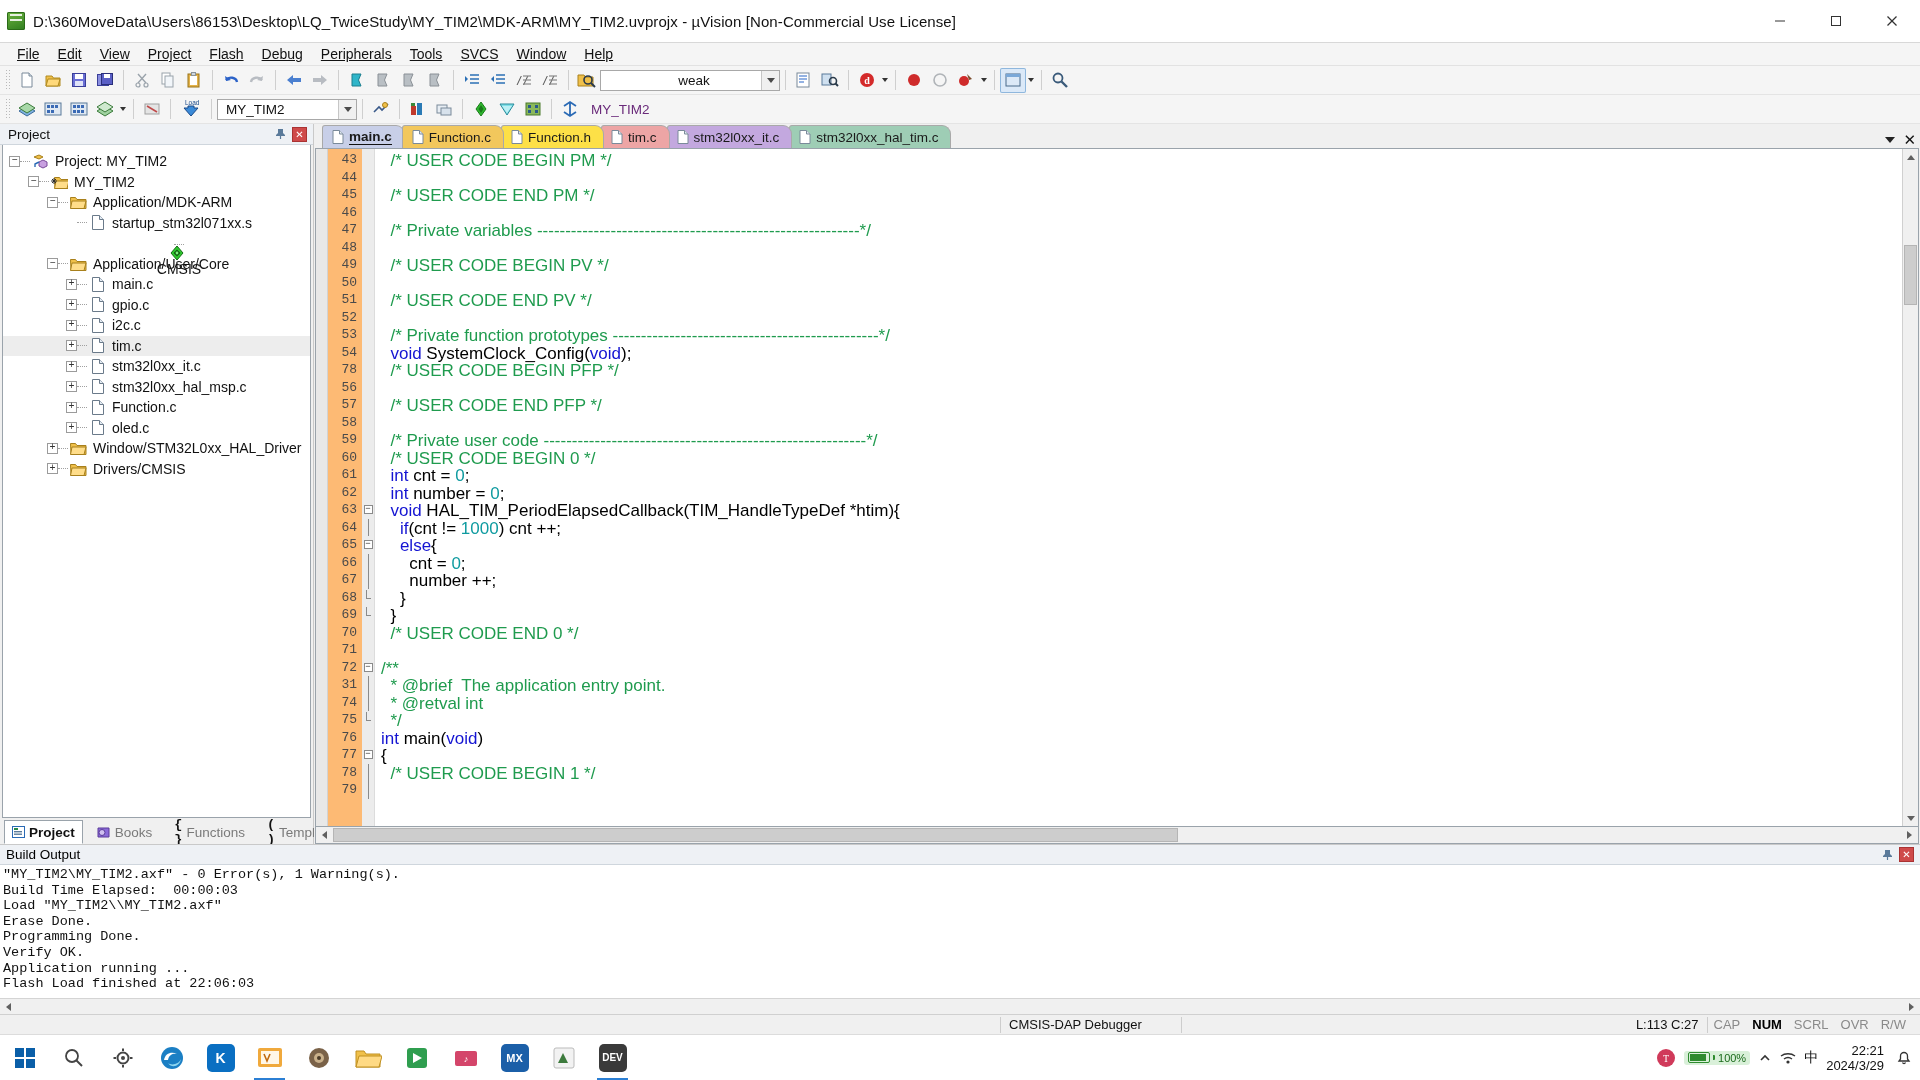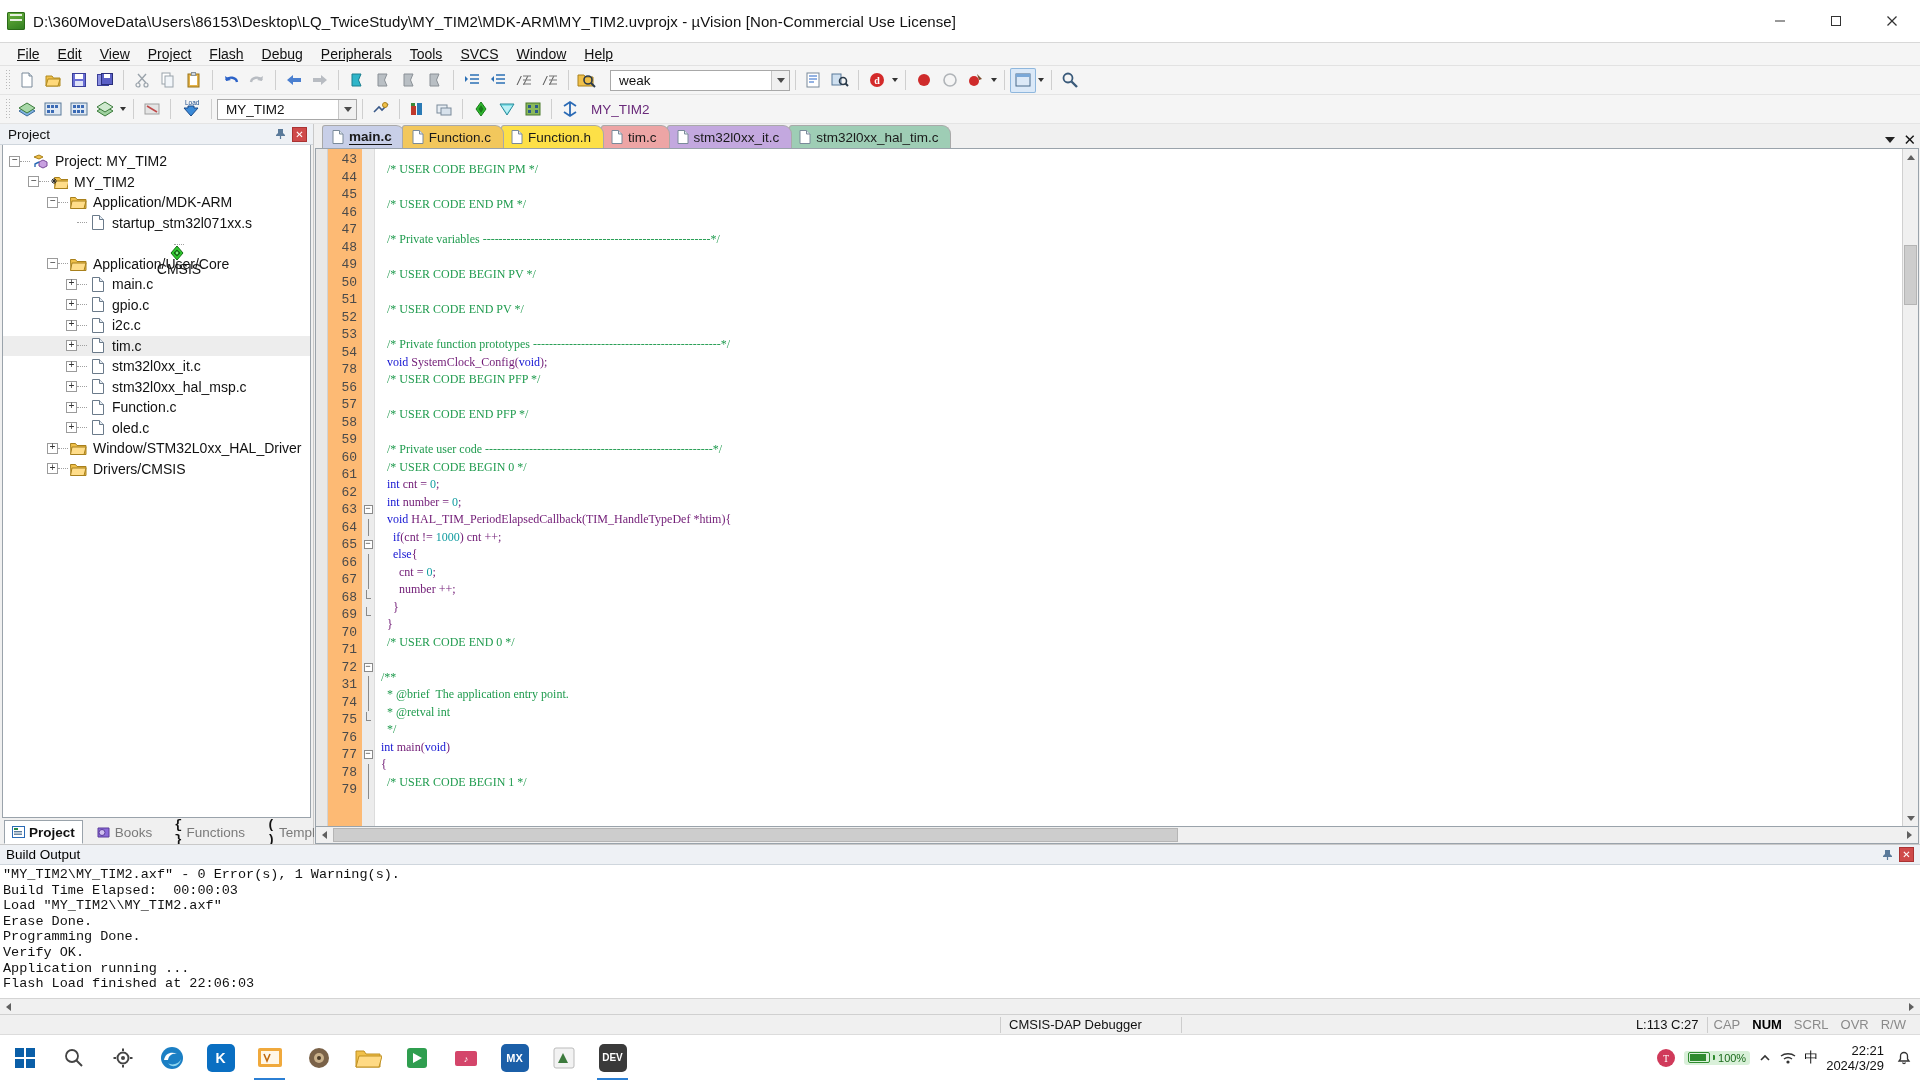--- a/index.html
+++ b/index.html
@@ -138,28 +138,28 @@
     font-family:"Liberation Mono","DejaVu Sans Mono",monospace; font-size:13px; color:#4a4a4a; line-height:17.5px;
     padding-top:2px;
   }
   .foldcol { width:13px; background:#ececec; border-right:1px solid #dcdcdc; flex:none; padding-top:2px; }
   .foldcol .fcell { height:17.5px; display:flex; align-items:center; justify-content:center; }
   .fold-box { width:9px;height:9px;border:1px solid #8a8a8a;background:#fff;display:flex;align-items:center;justify-content:center;
      font-size:9px; line-height:7px; color:#333; font-family:"Liberation Mono",monospace; }
   .fold-line { width:1px; height:17.5px; background:#8a8a8a; }
   .fold-end { width:5px; height:9px; border-left:1px solid #8a8a8a; border-bottom:1px solid #8a8a8a; margin-top:-6px;}
   .codetext {
-    flex:1 1 auto; padding-top:12px; padding-left:6px; min-width:0; overflow:hidden;
-    font-family:Liberation Serif, serif; font-size:12px; line-height:17.5px;
+    flex:1 1 auto; padding-top:3px; padding-left:6px; min-width:0; overflow:hidden;
+    font-family:Liberation Sans, sans-serif; font-size:17px; line-height:17.5px;
     white-space:pre; color:#111;
   }
   .cm { color:#1f9b4e; }  
   .kw { color:#1414d2; }  
   .nb { color:#0f9ba0; }  
-  .pn { color:#701a75; }
+  .pn { color:#000000; }
 
   .vscroll { width:16px; background:#f0f0f0; border-left:1px solid #d0d0d0; flex:none; display:flex; flex-direction:column; }
   .vs-arrow { height:16px; background:#f0f0f0; display:flex;align-items:center;justify-content:center; }
   .vs-arrow::after { content:""; border-left:4px solid transparent;border-right:4px solid transparent;border-bottom:5px solid #606060; }
   .vs-arrow.down::after { border-bottom:none; border-top:5px solid #606060; }
   .vs-track { flex:1 1 auto; background:#f0f0f0; position:relative; }
   .vs-thumb { position:absolute; left:1px; right:1px; background:#cdcdcd; border:1px solid #b5b5b5;}
   .hscroll-row { height:17px; display:flex; background:#f0f0f0; flex:none; border:1px solid #9aa3ab; border-top:none; margin:0 1px;}
   .hs-arrow { width:17px; display:flex;align-items:center;justify-content:center; }
   .hs-arrow::after{content:"";border-top:4px solid transparent;border-bottom:4px solid transparent;border-right:5px solid #606060;}
@@ -391,21 +391,21 @@
 
     <div class="tsep"></div>
     <div class="tbtn">
       <svg width="20" height="18">
           <path d="M1 4h6l1.5 2H16v9H1z" fill="#f0c04a" stroke="#a8801c"></path>
           <circle cx="11" cy="9" r="4" fill="none" stroke="#2a3a4a" stroke-width="1.6"></circle>
           <line x1="14" y1="12" x2="18" y2="16" stroke="#2a3a4a" stroke-width="2"></line>
         </svg>
     </div>
 
-    <div class="combo" style="width:180px; margin-left:10px;">
+    <div class="combo" style="width:180px; margin-left:0;justify-content:center;">
       <span>weak</span>
       <span class="cbtn"></span>
     </div>
 
     <div class="tsep"></div>
     <div class="tbtn">
       <svg width="18" height="18">
           <rect x="2" y="2" width="12" height="14" fill="#fff" stroke="#7a8a9a"></rect>
           <g stroke="#4a7fd0" stroke-width="1.2">
             <line x1="4" y1="5" x2="12" y2="5"></line>

